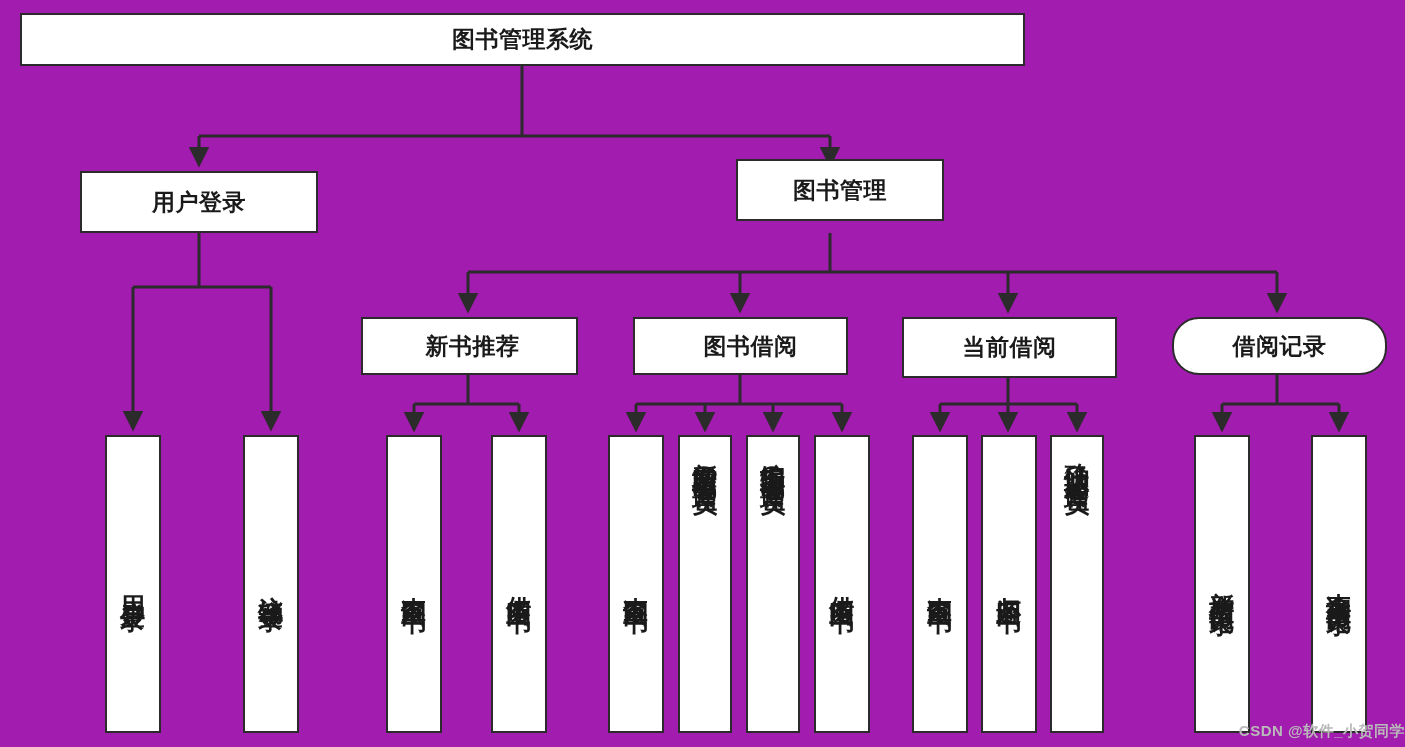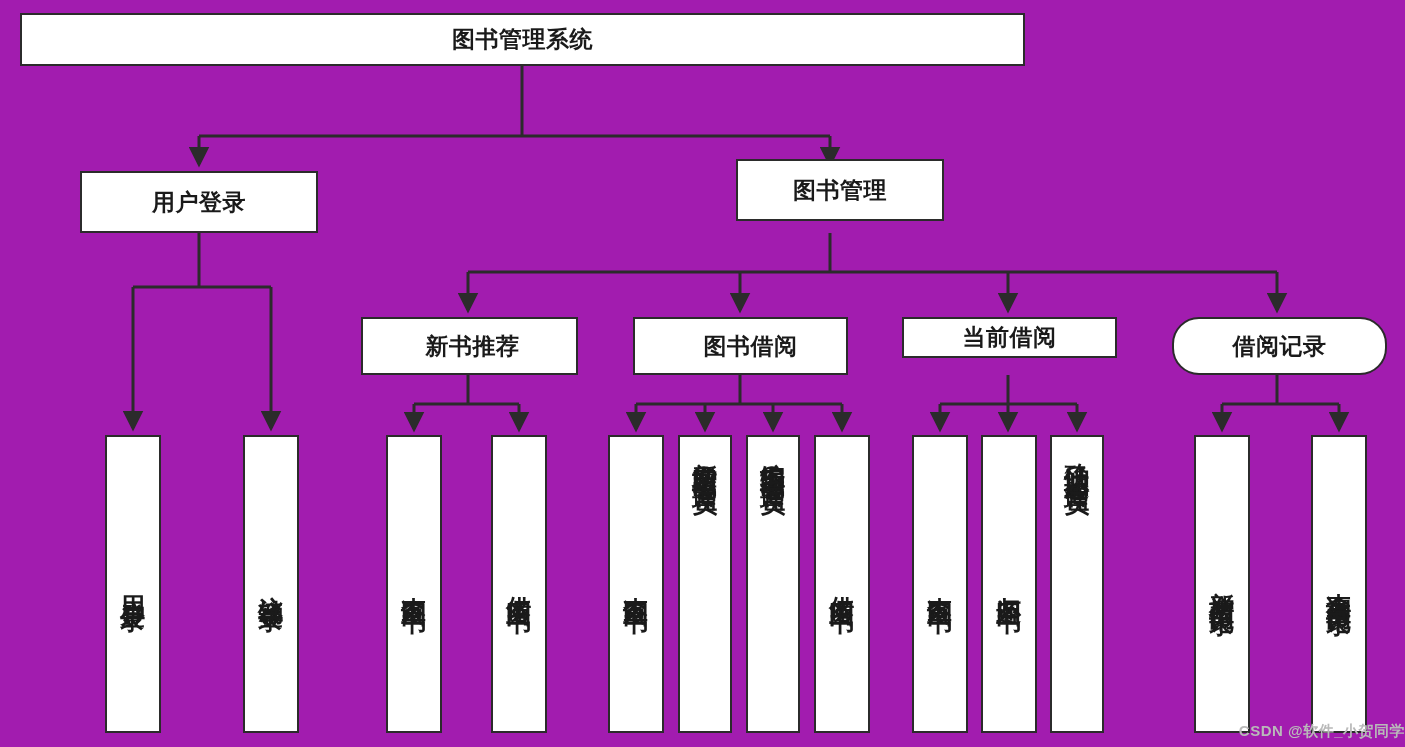--- a/index.html
+++ b/index.html
@@ -142,21 +142,21 @@
   </div>
 
   <div class="node-box node-h" style="left:361px; top:317px; width:217px; height:58px;padding-left:6px;">
     <span>新书推荐</span>
   </div>
 
   <div class="node-box node-h" style="left:633px; top:317px; width:215px; height:58px;padding-left:20px;">
     <span>图书借阅</span>
   </div>
 
-  <div class="node-box node-h" style="left:902px; top:317px; width:215px; height:41px;">
+  <div class="node-box node-h" style="left:902px; top:317px; width:215px; height:61px;">
     <span>当前借阅</span>
   </div>
 
   <div class="node-box node-h" style="left:1172px; top:317px; width:215px; height:58px;border-radius:27px;">
     <span>借阅记录</span>
   </div>
 
   <div class="node-box node-v center" style="left:105px; top:435px; width:56px; height:298px;">
     <span class="vlabel">用户登录</span>
   </div>

